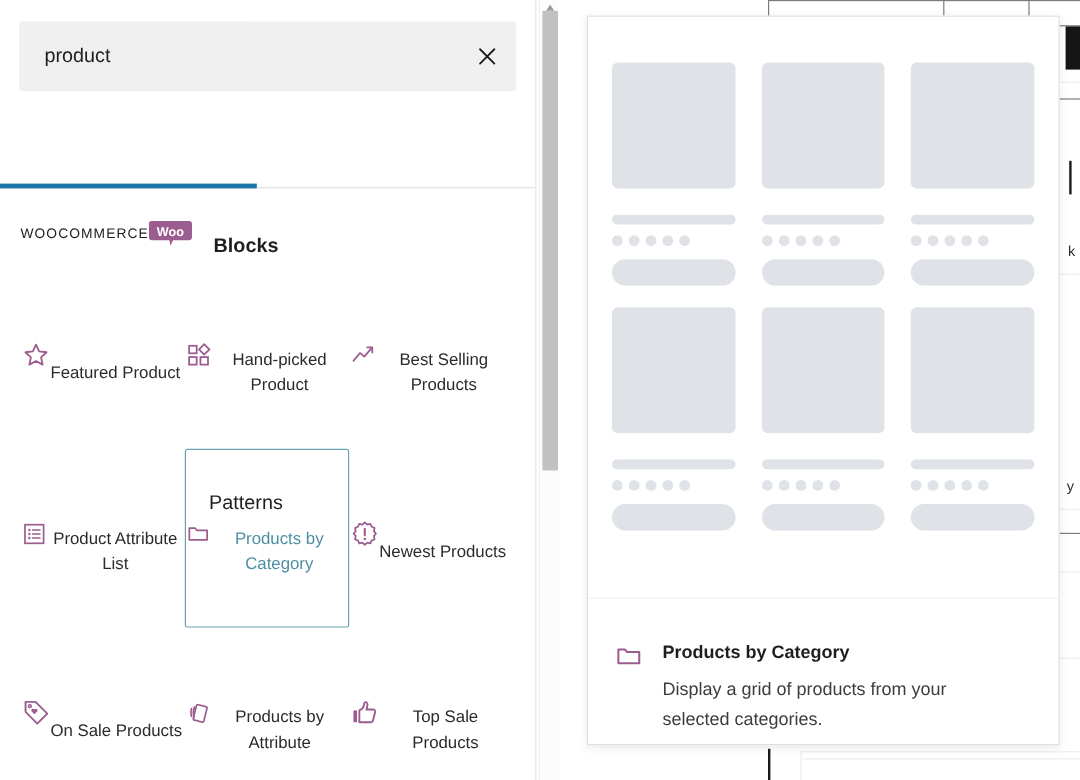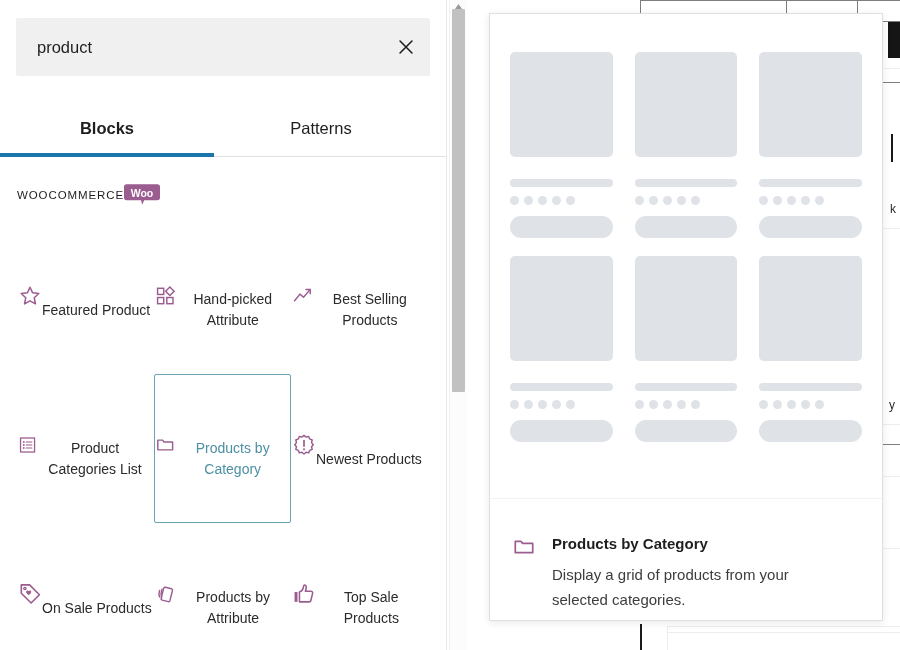--- a/index.html
+++ b/index.html
@@ -86,24 +86,25 @@
     cursor: pointer;
     display: flex;
     align-items: center;
     justify-content: center;
     padding: 0;
   }
 
   
   .tabs {
     position: absolute;
-    left: 0; top: 98px;
+    left: 16px; top: 98px;
     width: 378px;
     height: 60px;
     display: flex;
+    flex-direction: column;
   }
   .tab {
     flex: 0 0 214px;
     height: 60px;
     display: flex;
     align-items: center;
     justify-content: center;
     font-size: 16.5px;
     cursor: pointer;
     background: transparent;
@@ -383,40 +384,40 @@
         <span class="block-label">Featured Product</span>
       </div>
 
       <div class="block-tile">
         <svg class="block-icon" viewBox="0 0 24 24" fill="none">
           <rect x="3" y="3" width="7.2" height="7.2" stroke="currentColor" stroke-width="1.7"></rect>
           <rect x="3" y="13.8" width="7.2" height="7.2" stroke="currentColor" stroke-width="1.7"></rect>
           <rect x="13.8" y="13.8" width="7.2" height="7.2" stroke="currentColor" stroke-width="1.7"></rect>
           <rect x="17.4" y="1.5" width="7" height="7" transform="rotate(45 17.4 1.5)" stroke="currentColor" stroke-width="1.7"></rect>
         </svg>
-        <span class="block-label">Hand-picked Attribute</span>
+        <span class="block-label">Hand-picked Product</span>
       </div>
 
       <div class="block-tile">
         <svg class="block-icon" viewBox="0 0 24 24" fill="none">
           <path d="M3 17.5 L9.3 9.8 L13.4 13.4 L21 4.6" stroke="currentColor" stroke-width="1.7" stroke-linecap="round" stroke-linejoin="round"></path>
           <path d="M16.3 4.4 L21.2 4.4 L21.2 9.3" stroke="currentColor" stroke-width="1.7" stroke-linecap="round" stroke-linejoin="round"></path>
         </svg>
         <span class="block-label">Best Selling Products</span>
       </div>
 
       <div class="block-tile">
         <svg class="block-icon" viewBox="0 0 24 24" fill="none">
           <rect x="3.2" y="3.2" width="17.6" height="17.6" stroke="currentColor" stroke-width="1.6"></rect>
           <circle cx="7.3" cy="8.2" r="1.15" fill="currentColor"></circle>
           <circle cx="7.3" cy="12" r="1.15" fill="currentColor"></circle>
           <circle cx="7.3" cy="15.8" r="1.15" fill="currentColor"></circle>
           <path d="M10.4 8.2 H17.4 M10.4 12 H17.4 M10.4 15.8 H17.4" stroke="currentColor" stroke-width="1.5" stroke-linecap="round"></path>
         </svg>
-        <span class="block-label">Product Categories List</span>
+        <span class="block-label">Product Attribute List</span>
       </div>
 
       <div class="block-tile is-selected">
         <svg class="block-icon" viewBox="0 0 24 24" fill="none">
           <path d="M3.3 6.3 h5.6 l1.7 2.1 h10.1 v9.3 h-17.4 Z" stroke="#9b5c8f" stroke-width="1.7" stroke-linejoin="round"></path>
         </svg>
         <span class="block-label">Products by Category</span>
       </div>
 
       <div class="block-tile">

